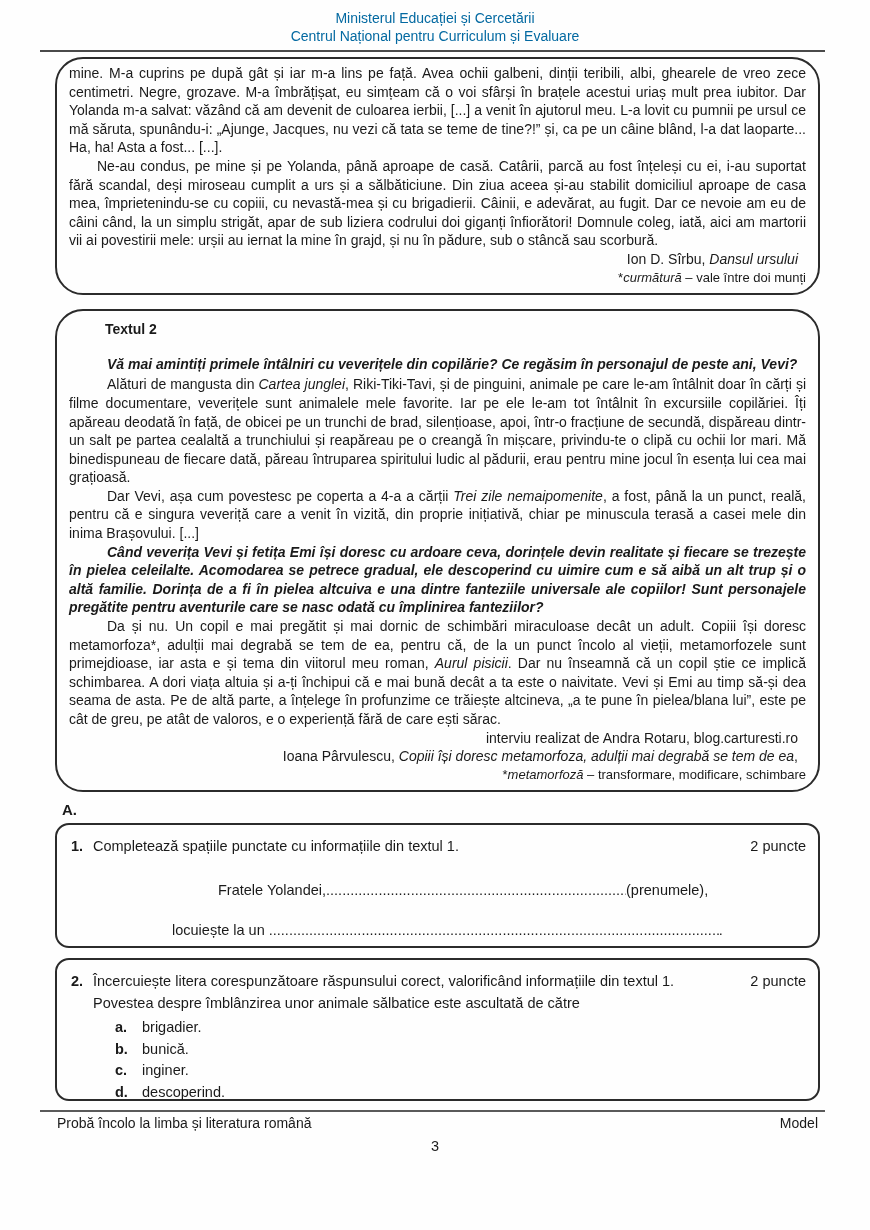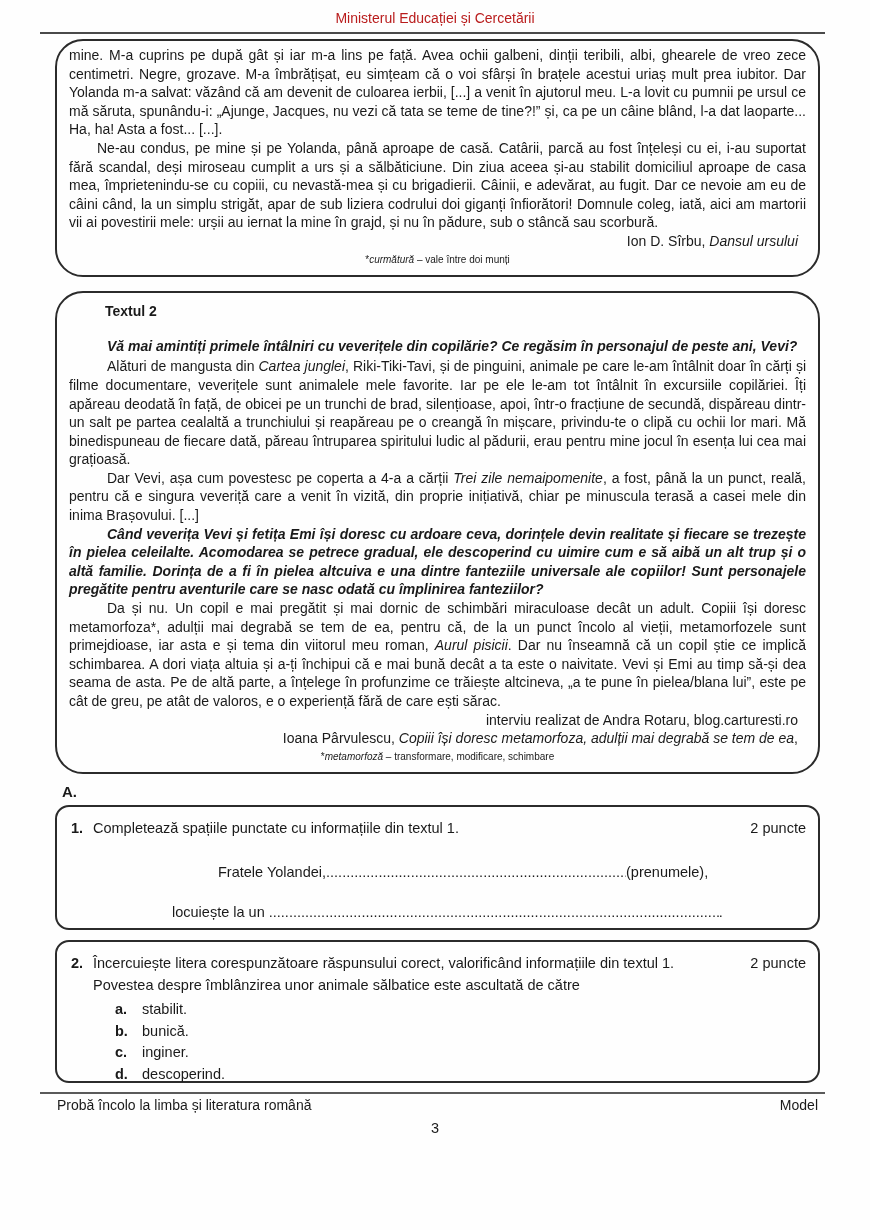--- a/index.html
+++ b/index.html
@@ -6,37 +6,37 @@
   html,body { margin:0; padding:0; }
   body {
     width:870px; height:1230px;
     background:#ffffff;
     font-family:"Liberation Sans", sans-serif;
     color:#1a1a1a;
   }
   .page { position:relative; width:870px; height:1230px; overflow:hidden; background:#fefefe; }
 
   
-  .header { text-align:center; padding-top:9px; font-size:14px; line-height:18px; color:#b91c1c; }
+  .header { text-align:center; padding-top:9px; font-size:14px; line-height:18px; color:#0369a1; }
   .header-rule { margin:5px 45px 0 40px; border-bottom:2px solid #4a4a4a; }
 
   
   .textbox {
     margin:5px 50px 0 55px;
     border:2px solid #2b2b2b;
     border-radius:28px;
     padding:5px 12px 6px 12px;
     font-size:14px; line-height:18.6px;
     text-align:justify;
   }
   .textbox p { margin:0; }
   .p-ind { text-indent:28px; }
   .p-ind40 { text-indent:38px; }
   .attr { text-align:right; padding-right:8px; }
-  .fn { font-size:10px; text-align:center; }
+  .fn { font-size:13px; text-align:right; }
   .bi { font-weight:bold; font-style:italic; }
   .box2 { margin-top:14px; }
   .t2head { font-weight:bold; text-align:left; margin:4px 0 16px 36px !important; }
   .gapb { margin-bottom:2px !important; }
 
   
   .section-a { font-weight:bold; font-size:15px; margin:9px 0 5px 62px; }
 
   
   .qbox {
@@ -70,20 +70,21 @@
   .footer-page { text-align:center; font-size:14.5px; margin-top:7px; }
   i { font-style:italic; }
 </style>
 </head>
 <body>
 
 <div class="page">
 
   <div class="header">
     <div>Ministerul Educației și Cercetării</div>
+    <div>Centrul Național pentru Curriculum și Evaluare</div>
   </div>
   <div class="header-rule"></div>
 
   <div class="textbox box1">
     <p><span>mine. M-a cuprins pe după gât și iar m-a lins pe față. Avea ochii galbeni, dinții teribili, albi, ghearele de vreo zece centimetri. Negre, grozave. M-a îmbrățișat, eu simțeam că o voi sfârși în brațele acestui uriaș mult prea iubitor. Dar Yolanda m-a salvat: văzând că am devenit de culoarea ierbii, [...] a venit în ajutorul meu. L-a lovit cu pumnii pe ursul ce mă săruta, spunându-i: „Ajunge, Jacques, nu vezi că tata se teme de tine?!” și, ca pe un câine blând, l-a dat laoparte... Ha, ha! Asta a fost... [...].</span></p>
     <p class="p-ind"><span>Ne-au condus, pe mine și pe Yolanda, până aproape de casă. Catârii, parcă au fost înțeleși cu ei, i-au suportat fără scandal, deși miroseau cumplit a urs și a sălbăticiune. Din ziua aceea și-au stabilit domiciliul aproape de casa mea, împrietenindu-se cu copiii, cu nevastă-mea și cu brigadierii. Câinii, e adevărat, au fugit. Dar ce nevoie am eu de câini când, la un simplu strigăt, apar de sub liziera codrului doi giganți înfiorători! Domnule coleg, iată, aici am martorii vii ai povestirii mele: urșii au iernat la mine în grajd, și nu în pădure, sub o stâncă sau scorbură.</span></p>
     <p class="attr"><span>Ion D. Sîrbu, </span><i>Dansul ursului</i></p>
     <p class="fn"><span>*</span><i>curmătură</i><span> – vale între doi munți</span></p>
   </div>
 
@@ -117,21 +118,21 @@
 
   <div class="qbox qbox2">
     <div class="qline">
       <span class="qnum">2.</span>
       <span class="qtext">Încercuiește litera corespunzătoare răspunsului corect, valorificând informațiile din textul 1.</span>
       <span class="qpoints">2 puncte</span>
     </div>
     <div class="stem">Povestea despre îmblânzirea unor animale sălbatice este ascultată de către</div>
     <div class="opt">
       <span class="optletter">a.</span>
-      <span class="opttext">stabilit.</span>
+      <span class="opttext">brigadier.</span>
     </div>
     <div class="opt">
       <span class="optletter">b.</span>
       <span class="opttext">bunică.</span>
     </div>
     <div class="opt">
       <span class="optletter">c.</span>
       <span class="opttext">inginer.</span>
     </div>
     <div class="opt">

